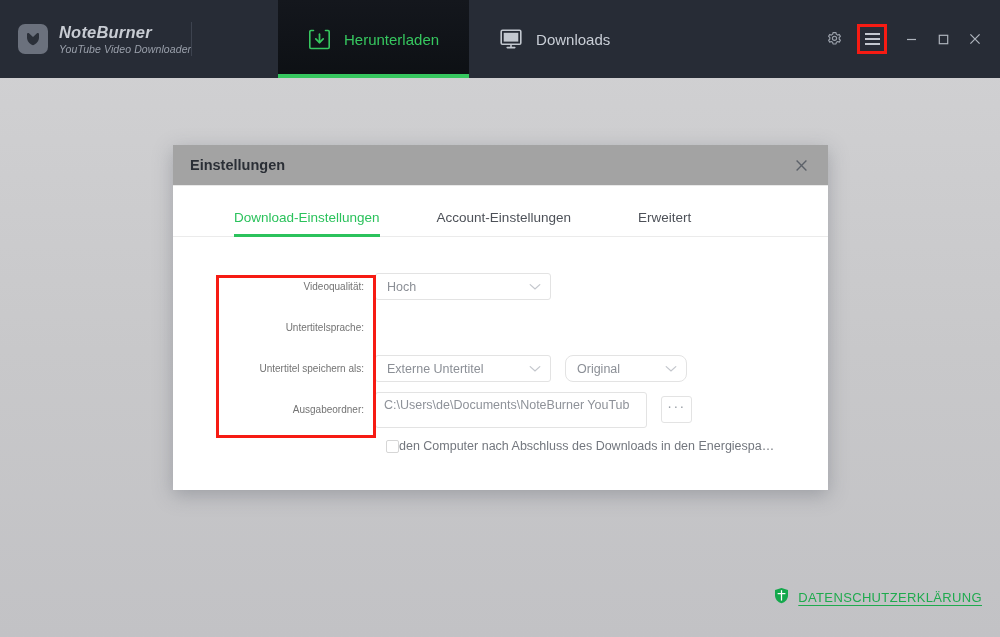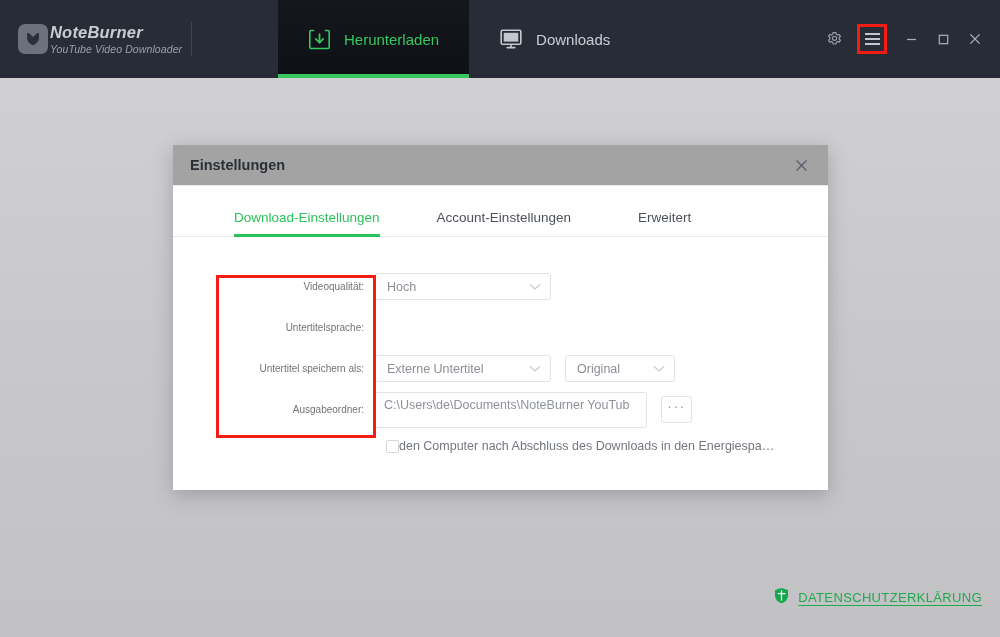--- a/index.html
+++ b/index.html
@@ -29,21 +29,21 @@
   #brand-divider {
     position: absolute; right: 86px; top: 22px;
     width: 1px; height: 34px; background: #3d434f;
   }
   #logo-mark {
     width: 30px; height: 30px; border-radius: 7px;
     background: #6b717d;
     display: flex; align-items: center; justify-content: center;
     flex: 0 0 auto;
   }
-  #brand-text { margin-left: 2px; }
+  #brand-text { margin-left: 11px; }
   #brand-name {
     font-size: 16.5px; font-weight: bold; font-style: italic;
     color: #c8ccd3; letter-spacing: .2px; line-height: 18px;
   }
   #brand-sub {
     font-size: 10.5px; font-style: italic; color: #9aa0ab;
     line-height: 14px; margin-top: 1px; letter-spacing: .1px;
   }
 
   .navtab {
@@ -138,21 +138,21 @@
     height: 27px; border: 1px solid #e3e3e3; border-radius: 3px;
     background: #fff; display: flex; align-items: center;
     padding: 0 9px 0 11px; cursor: pointer;
     font-size: 12.5px; color: #8b8f96;
     position: relative;
   }
   .selectbox .chev { margin-left: auto; padding-left: 14px; display: flex; }
   #sel-quality { width: 176px; }
   #sel-sublang { width: 176px; }
   #sel-subsave { width: 176px; }
-  #sel-suborig { width: 110px; }
+  #sel-suborig { width: 122px; border-radius: 8px; }
 
   #path-input {
     width: 272px; height: 36px;
     border: 1px solid #e3e3e3; border-radius: 3px; background: #fff;
     font-size: 12.5px; color: #8e9299;
     padding: 0 8px; line-height: 25px;
     white-space: nowrap; overflow: hidden;
     font-family: "Liberation Sans", sans-serif;
   }
   #browse-btn {

